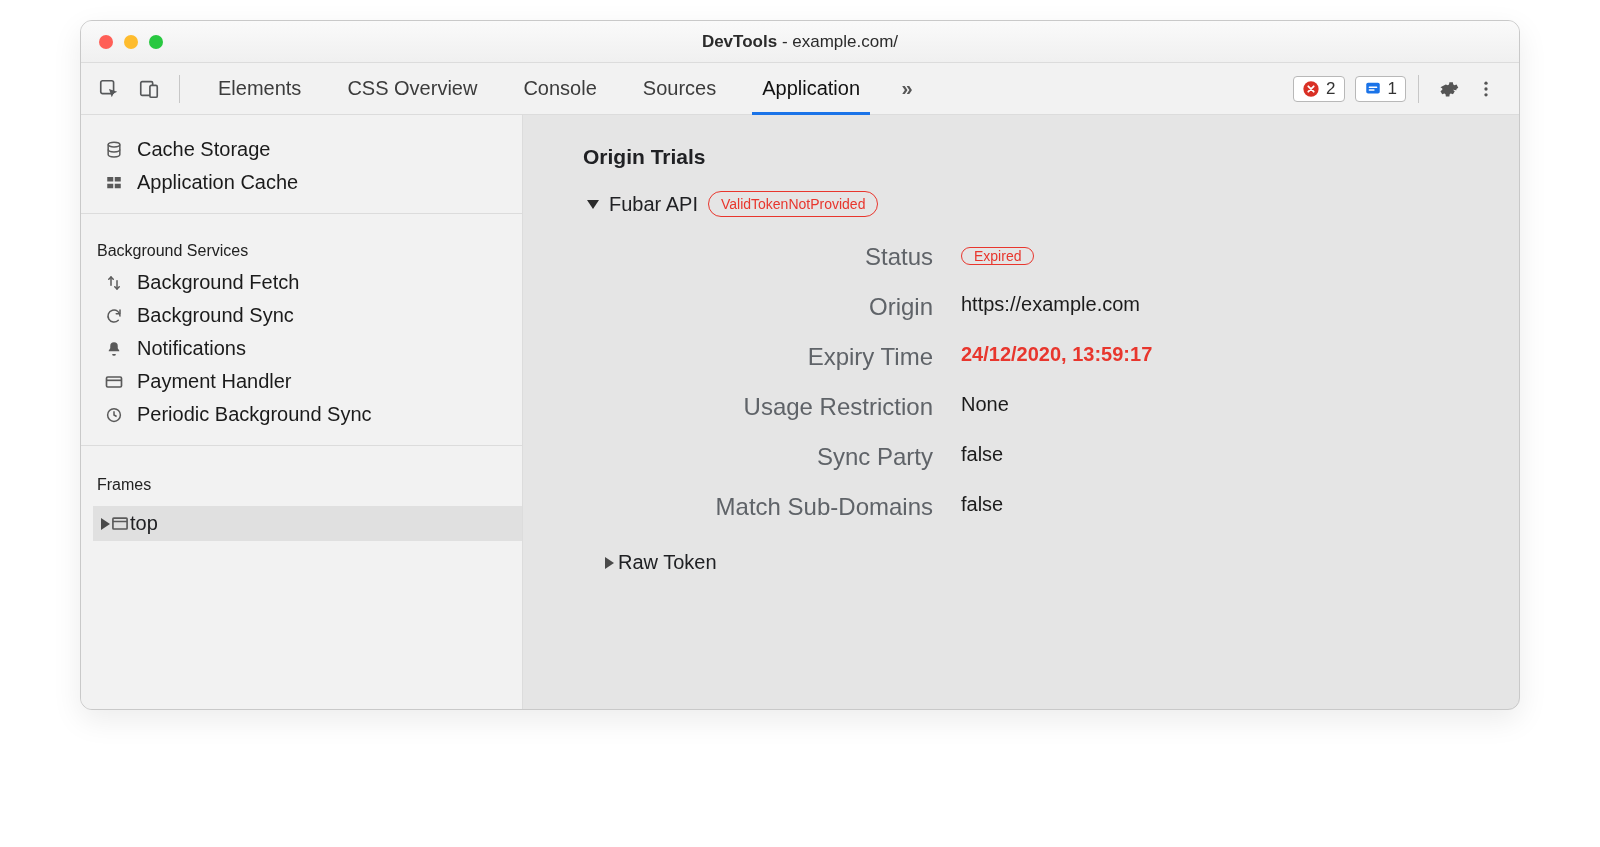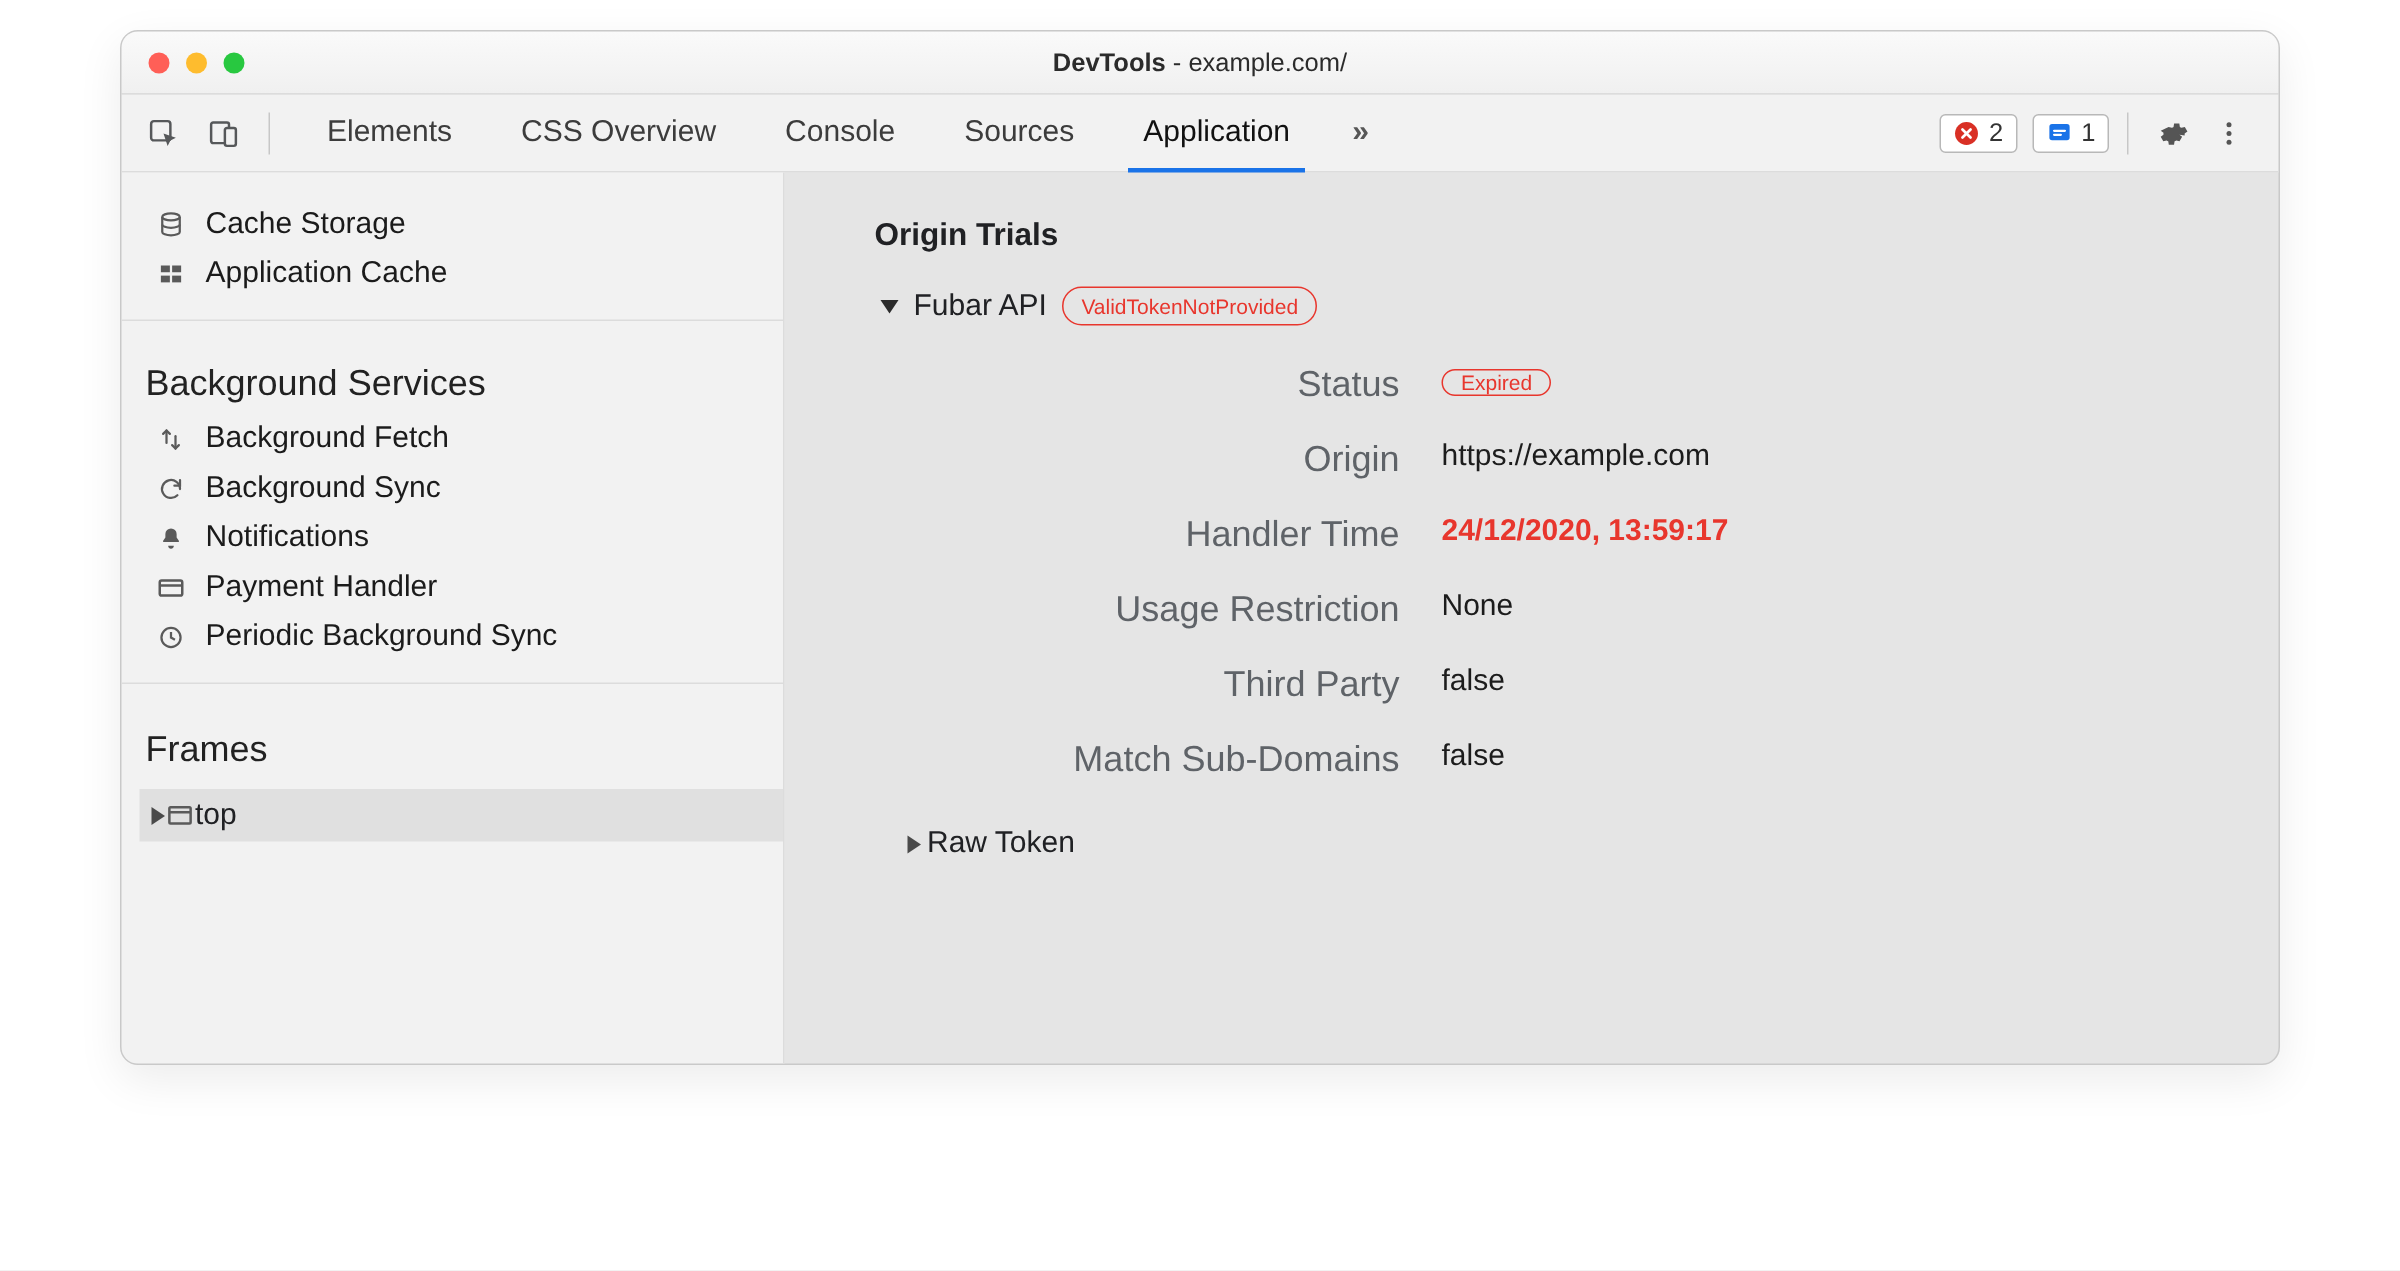--- a/index.html
+++ b/index.html
@@ -62,21 +62,21 @@
   .overflow{width:38px;display:flex;align-items:center;justify-content:center;color:#575757;font-weight:700;}
   .flex-spacer{flex:1;}
   .badges{display:flex;align-items:center;gap:10px;}
   .badge{display:flex;align-items:center;gap:6px;border:1px solid var(--badge-border);border-radius:4px;padding:2px 8px;background:#fff;font-size:17px;color:#333;}
   .badge .bic{width:18px;height:18px;display:inline-flex;align-items:center;justify-content:center;}
   .gear,.kebab{width:34px;height:34px;display:flex;align-items:center;justify-content:center;color:#555;}
   
   .body{display:flex;min-height:594px;}
   .sidebar{width:442px;background:var(--panel-bg);border-right:1px solid var(--border-light);font-size:20px;padding-top:10px;}
   .sb-section{padding:8px 0 4px 12px;}
-  .sb-header{font-size:24px;color:#222;padding:10px 0 6px 4px;}
+  .sb-header{font-size:16px;color:#222;padding:10px 0 6px 4px;}
   .sb-divider{height:1px;background:var(--border-light);margin:10px 0;}
   .sb-item{display:flex;align-items:flex-end;gap:12px;padding:5px 8px 5px 42px;color:#1b1b1b;cursor:pointer;}
   .sb-item .ic{width:22px;height:22px;display:flex;align-items:center;justify-content:center;color:#5c5c5c;flex-shrink:0;margin-left:-32px;}
   .sb-frames{padding:10px 0 0 12px;}
   .sb-frame-row{display:flex;align-items:center;gap:0;padding:6px 8px 6px 8px;background:#e0e0e0;margin-top:6px;}
   .tri{width:0;height:0;border-style:solid;display:inline-block;}
   .tri.right{border-width:6px 0 6px 9px;border-color:transparent transparent transparent #4a4a4a;}
   .tri.down{border-width:9px 6px 0 6px;border-color:#2b2b2b transparent transparent transparent;}
   
   .main{flex:1;padding:24px 28px 24px 60px;font-size:20px;}
@@ -286,27 +286,27 @@
 
       <div class="kv">
         <div class="k">Status</div>
         <div class="v">
           <span class="chip">Expired</span>
         </div>
 
         <div class="k">Origin</div>
         <div class="v">https://example.com</div>
 
-        <div class="k">Handler Time</div>
+        <div class="k">Expiry Time</div>
         <div class="v red">24/12/2020, 13:59:17</div>
 
         <div class="k">Usage Restriction</div>
         <div class="v">None</div>
 
-        <div class="k">Third Party</div>
+        <div class="k">Sync Party</div>
         <div class="v">false</div>
 
         <div class="k">Match Sub-Domains</div>
         <div class="v">false</div>
       </div>
 
       <div class="raw">
         <span class="tri right"></span>
         <span>Raw Token</span>
       </div>

